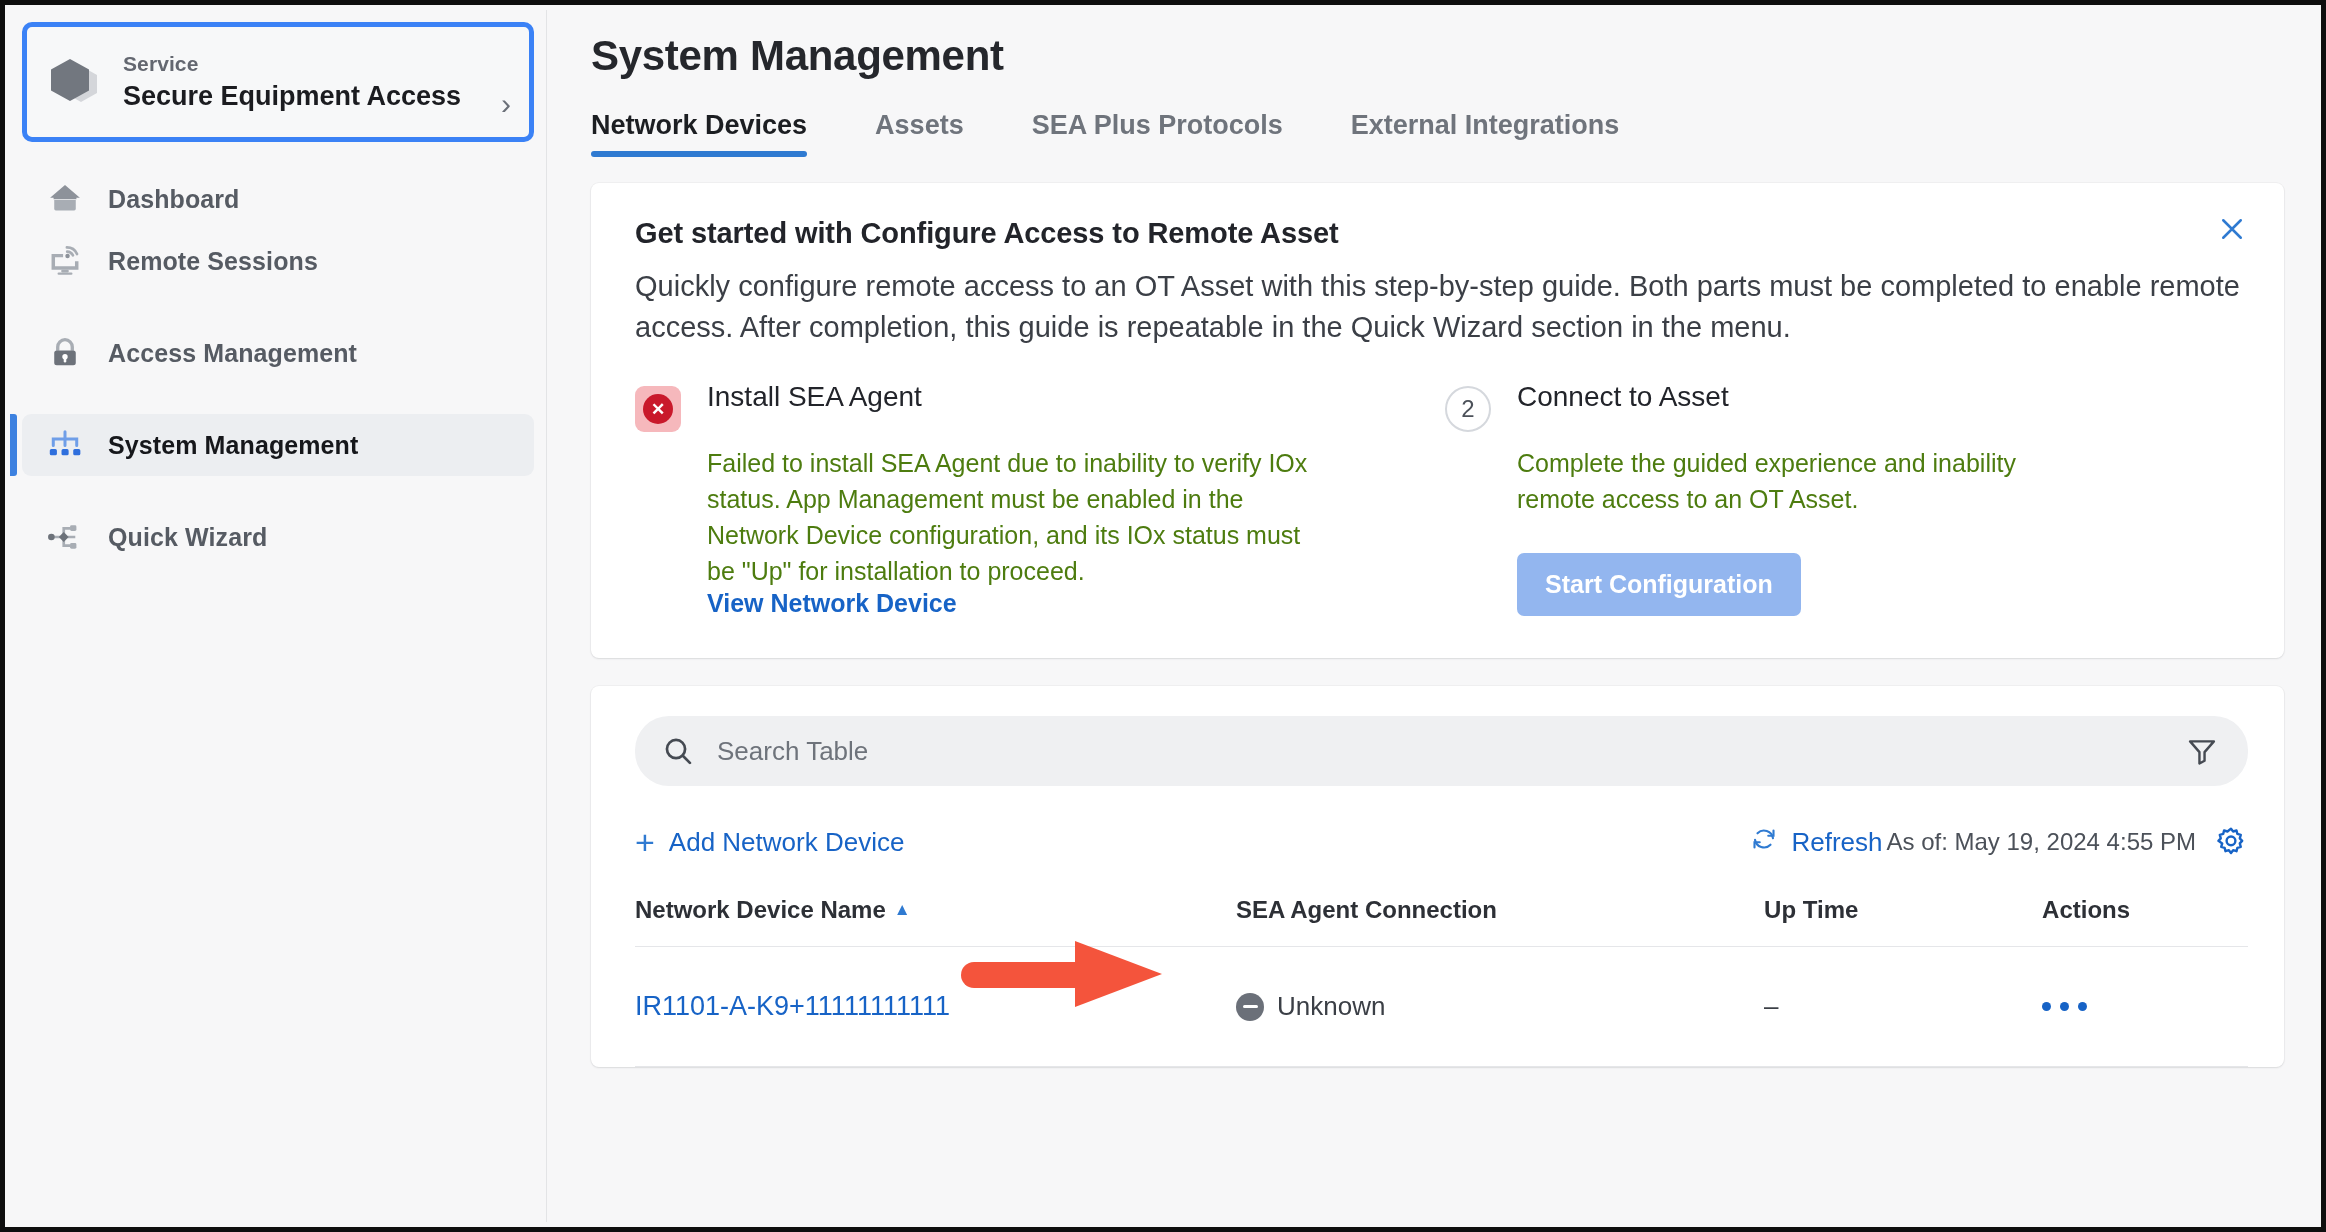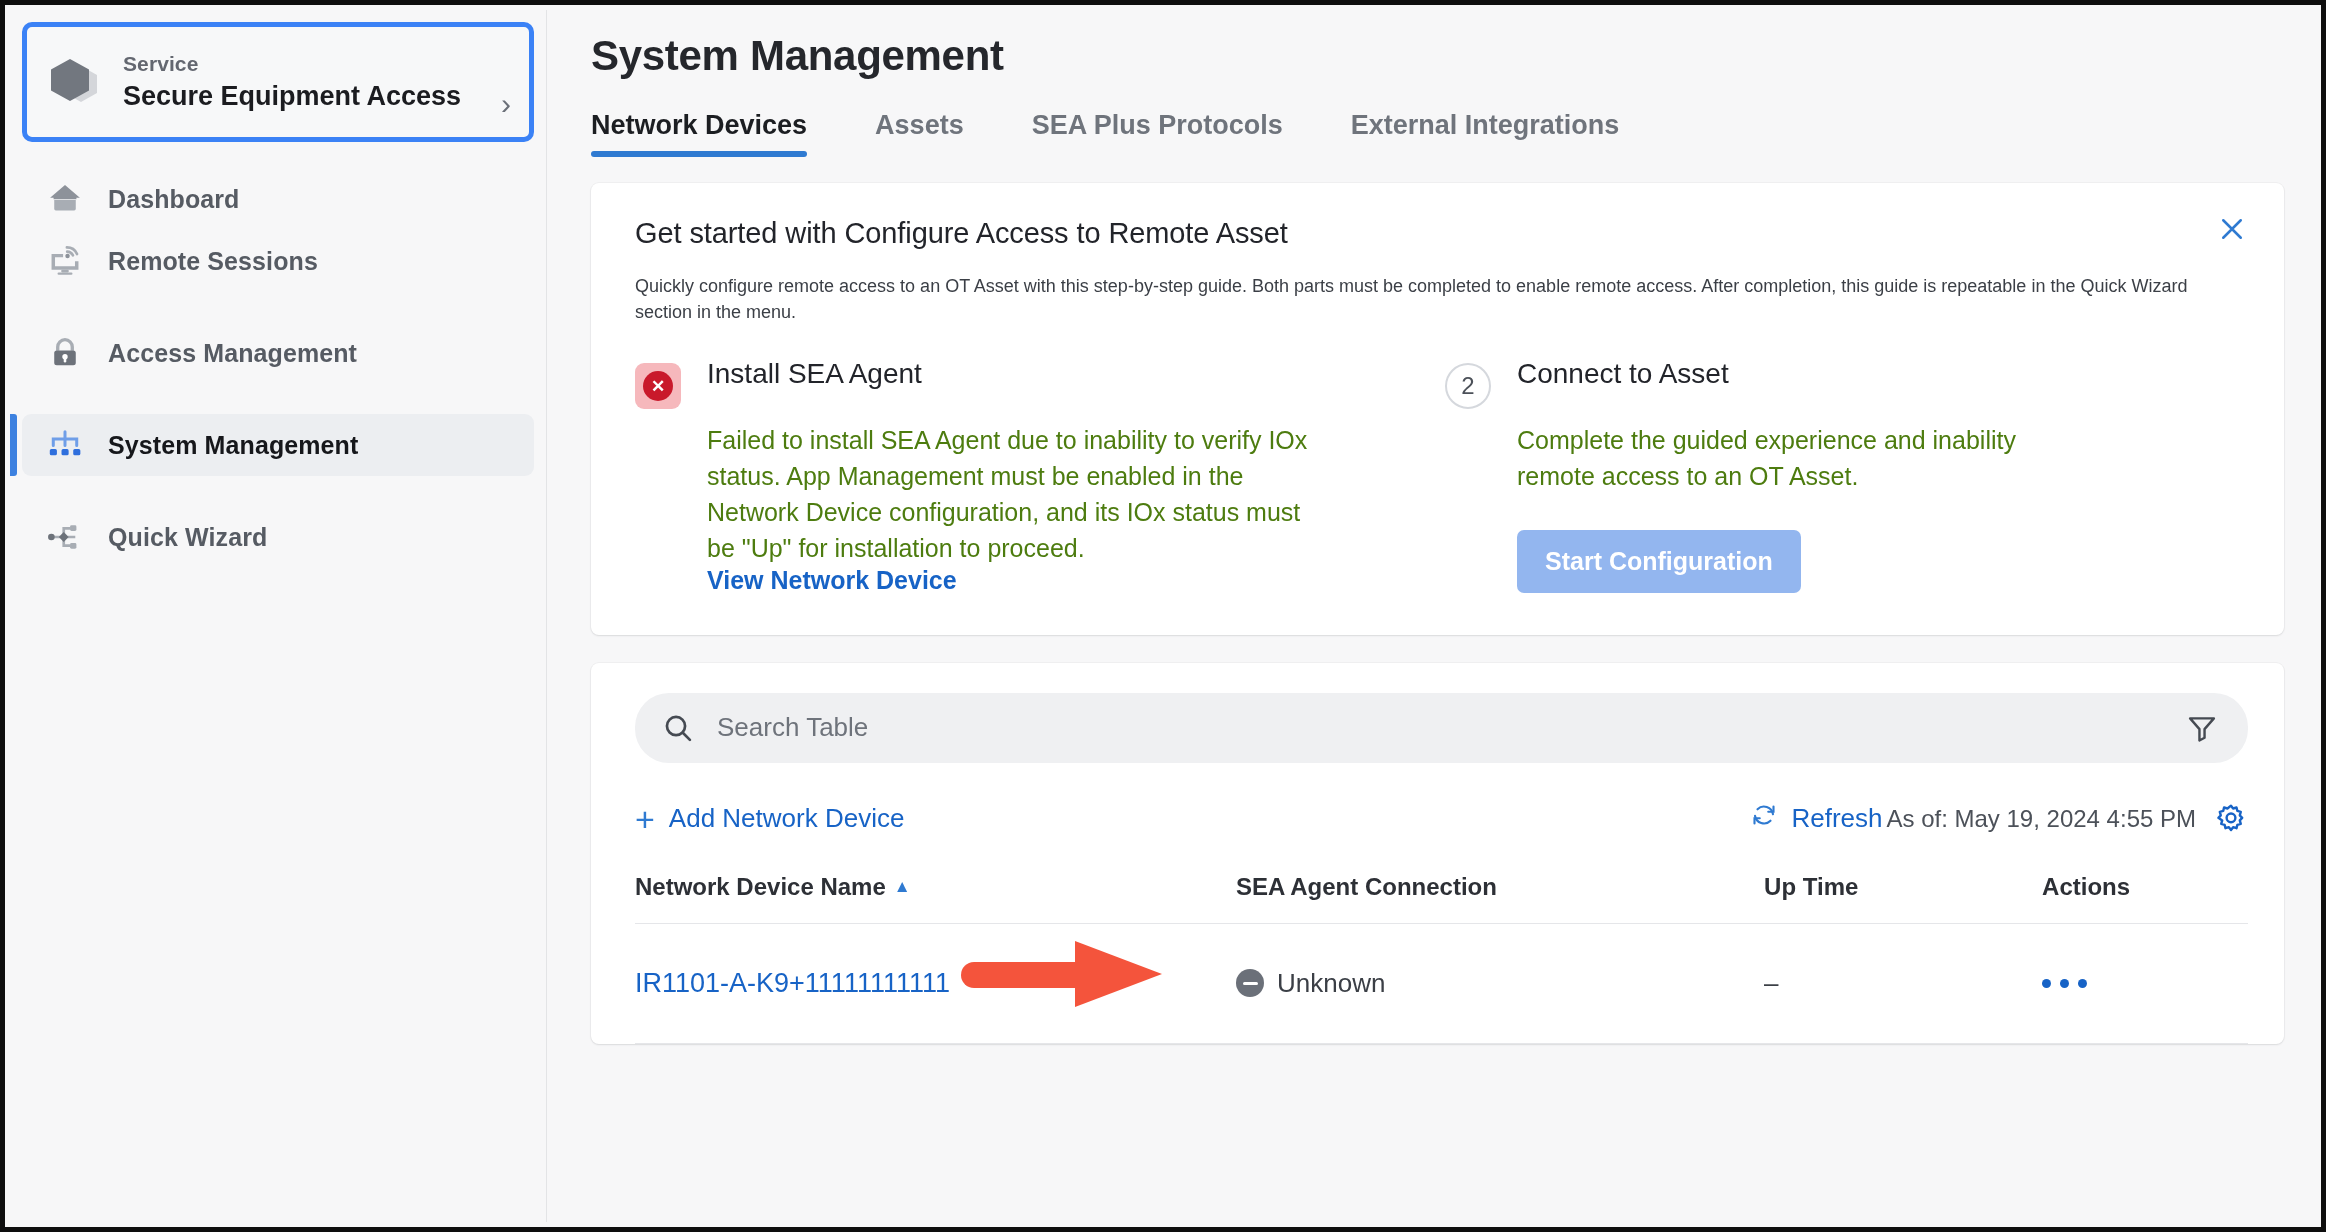--- a/index.html
+++ b/index.html
@@ -145,25 +145,25 @@
     padding: 34px 40px 40px 44px;
     position: relative;
   }
   .gs-close {
     position: absolute; top: 24px; right: 30px;
     width: 44px; height: 44px;
     display: flex; align-items: center; justify-content: center;
     color: #2f7ad1;
   }
   .gs-title {
-    font-size: 29px; font-weight: 400; color: #22242a; letter-spacing: -.1px;
+    font-size: 29px; font-weight: 700; color: #22242a; letter-spacing: -.1px;
   }
   .gs-desc {
-    margin-top: 24px;
-    font-size: 18px; color: #3b3f46; line-height: 1.42; max-width: 1740px;
+    margin-top: 16px;
+    font-size: 29px; color: #3b3f46; line-height: 1.42; max-width: 1740px;
   }
   .gs-steps {
     display: flex; margin-top: 34px; gap: 0;
   }
   .gs-step { display: flex; gap: 26px; }
   .gs-step.left { width: 700px; flex: 0 0 700px; margin-right: 110px; }
   .gs-step.right { width: 640px; flex: 0 0 640px; }
   .step-badge-err {
     flex: 0 0 46px; width: 46px; height: 46px; margin-top: 4px;
     background: #f6b8bc; border-radius: 9px;

